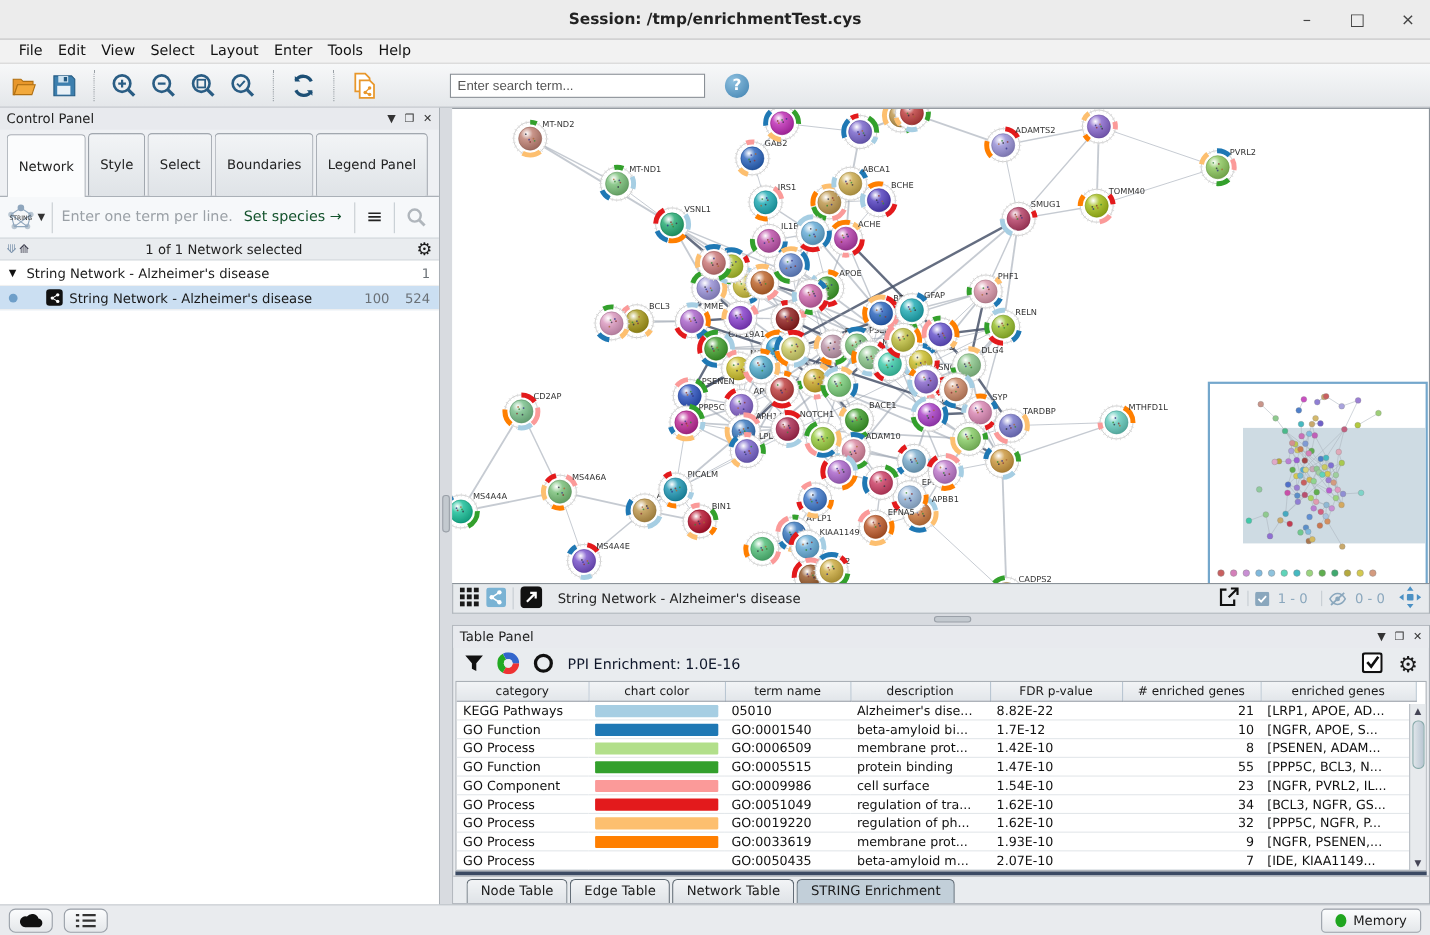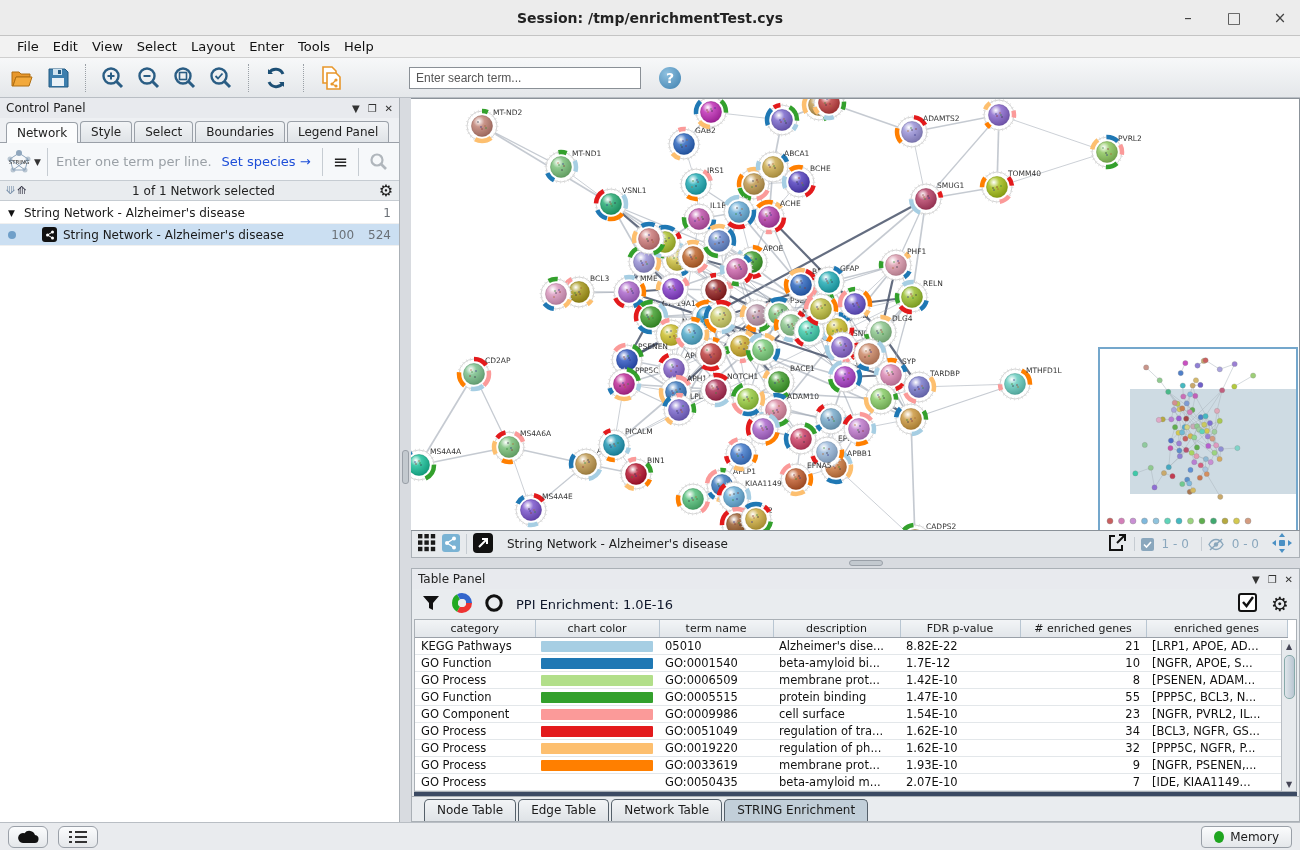--- a/index.html
+++ b/index.html
@@ -24,27 +24,27 @@
   .help-circle { width:22px; height:22px; border-radius:50%; background:radial-gradient(circle at 35% 30%, #8fc1e0, #3d7fae);
     color:#fff; font-weight:bold; display:flex; align-items:center; justify-content:center; margin-left:10px; font-size:14px;}
   .main { display:flex; height:724px; }
   
   .cpanel { width:400px; background:#eef0f3; border-right:1px solid #aab0b6; display:flex; flex-direction:column; }
   .panel-head { height:20px; display:flex; align-items:center; padding:0 6px; background:#e8eaee; }
   .panel-head .ph-title { flex:1; font-size:12px; color:#222; }
   .ph-btn { font-size:10px; color:#333; margin-left:8px; }
   .cp-tabs { display:flex; padding:3px 4px 0 6px; gap:2px; border-bottom:1px solid #9aa0a8; background:#eef0f3; }
   .cp-tab { border:1px solid #9aa0a8; border-bottom:none; border-radius:4px 4px 0 0;
-    padding:3px 10px; font-size:12px; background:linear-gradient(#f2f4f6,#dfe3e7); color:#222; }
+    padding:21px 10px; font-size:12px; background:linear-gradient(#f2f4f6,#dfe3e7); color:#222; }
   .cp-tab.active { background:#fbfcfd; font-weight:normal; position:relative; top:1px; }
   .string-row { height:38px; background:#f6f8fa; border-bottom:1px solid #c6ccd2; display:flex; align-items:center; padding:0 6px; }
   .string-logo { display:flex; align-items:center; gap:2px; padding-right:6px; border-right:1px solid #c6ccd2; height:28px; }
   .string-input-wrap { flex:1; display:flex; align-items:center; padding-left:8px; gap:10px; }
   .string-placeholder { color:#9aa0a6; font-size:13px; }
-  .species-hint { color:#1d4ed8; font-size:13px; }
+  .species-hint { color:#14532d; font-size:13px; }
   .string-menu { font-size:18px; color:#222; padding:0 10px; border-left:1px solid #c6ccd2; height:28px; display:flex; align-items:center;}
   .net-sel-row { height:20px; display:flex; align-items:center; background:#e9ecef; border-bottom:1px solid #c6ccd2; padding:0 6px; }
   .chevrons { color:#7d94ad; font-size:11px; letter-spacing:-2px; margin-right:4px;}
   .net-sel-label { flex:1; text-align:center; font-size:12px; color:#222; }
   .gear { font-size:16px; color:#1a1a1a; line-height:1; }
   .tree { background:#fff; flex:1; border-top:1px solid #fff; }
   .tree-row { height:22px; display:flex; align-items:center; padding:0 8px; gap:6px; font-size:12px; border-bottom:1px solid #f0f0f0;}
   .tree-row.selected { background:#cbdff2; }
   .tree-caret { font-size:9px; color:#111; width:10px; }
   .tree-count { color:#6a7076; margin-left:8px; }

